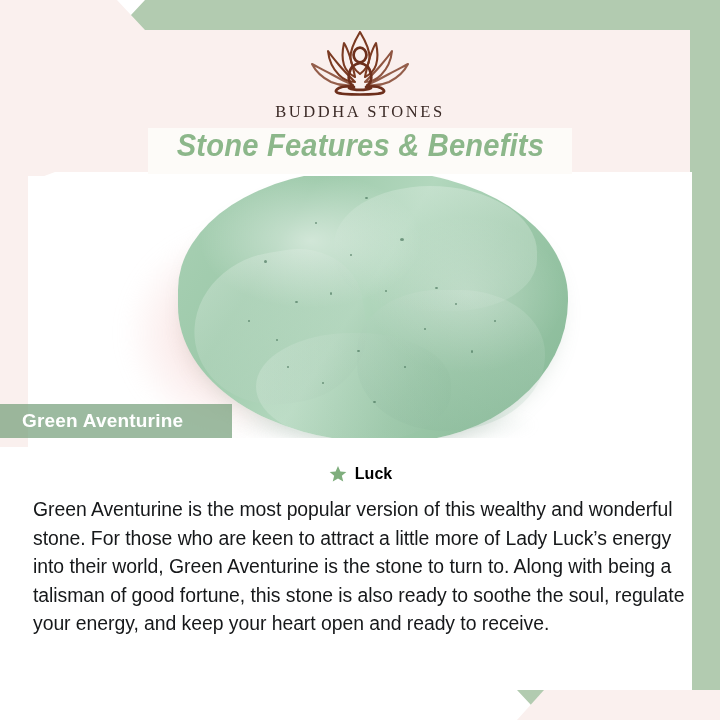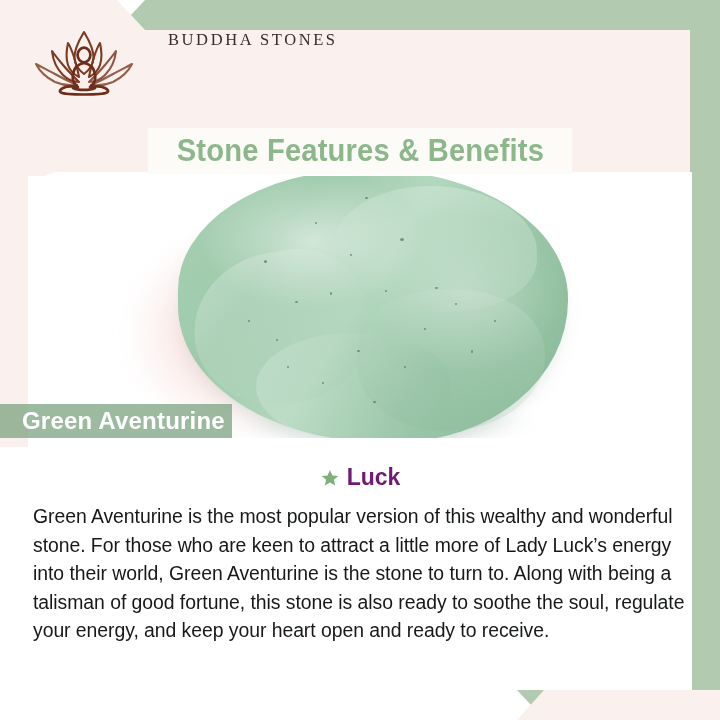--- a/index.html
+++ b/index.html
@@ -48,44 +48,44 @@
     width: 664px; height: 518px;
     background: #ffffff;
     clip-path: polygon(0px 10px, 27px 0px, 664px 0px, 664px 518px, 0px 518px);
   }
 
   
   .brand {
     position: absolute;
     left: 0; right: 0; top: 26px;
     display: flex;
-    flex-direction: row;
-    align-items: flex-start;
+    flex-direction: column;
+    align-items: center;
     z-index: 6;
   }
   .brand-mark { width: 168px; height: 72px; display: block; }
   .brand-name {
     margin-top: 4px;
     font-family: "Liberation Serif", serif;
     font-size: 16.5px;
     letter-spacing: 2.6px;
     color: #3b2a26;
     font-weight: 400;
   }
 
   
   .title-band {
     position: absolute;
     left: 148px; top: 128px;
     width: 424px; height: 46px;
     background: #fdfbf8;
     z-index: 7;
     display: flex;
-    align-items: center;
     justify-content: center;
+    font-style: italic;
   }
   .title-text {
     font-family: "Liberation Sans Narrow", "Liberation Sans", sans-serif;
     font-weight: bold;
     font-size: 31px;
     color: #8cb78a;
     letter-spacing: 0.2px;
     transform: scaleX(0.94);
     white-space: nowrap;
   }
@@ -170,21 +170,21 @@
     width: 232px; height: 34px;
     background: rgba(118,160,124,.72);
     z-index: 8;
     display: flex;
     align-items: center;
   }
   .name-text {
     margin-left: 22px;
     font-family: "Liberation Sans Narrow", "Liberation Sans", sans-serif;
     font-weight: bold;
-    font-size: 24px;
+    font-size: 19px;
     color: #ffffff;
     letter-spacing: .2px;
     white-space: nowrap;
   }
 
   
   .content {
     position: absolute;
     left: 28px; top: 450px;
     width: 664px;
@@ -203,22 +203,22 @@
     gap: 7px;
   }
   .star {
     display: block;
     width: 20px; height: 20px;
     color: #7fae7d;
   }
   .benefit-label {
     font-family: "Liberation Sans Narrow", "Liberation Sans", sans-serif;
     font-weight: bold;
-    font-size: 23px;
-    color: #701a75;
+    font-size: 16px;
+    color: #000000;
     white-space: nowrap;
   }
   .body-copy {
     margin: 11px 5px 0 5px;
     font-family: "Liberation Sans Narrow", "Liberation Sans", sans-serif;
     font-size: 19.4px;
     line-height: 28.5px;
     color: #16181a;
     text-align: left;
     font-weight: 400;

